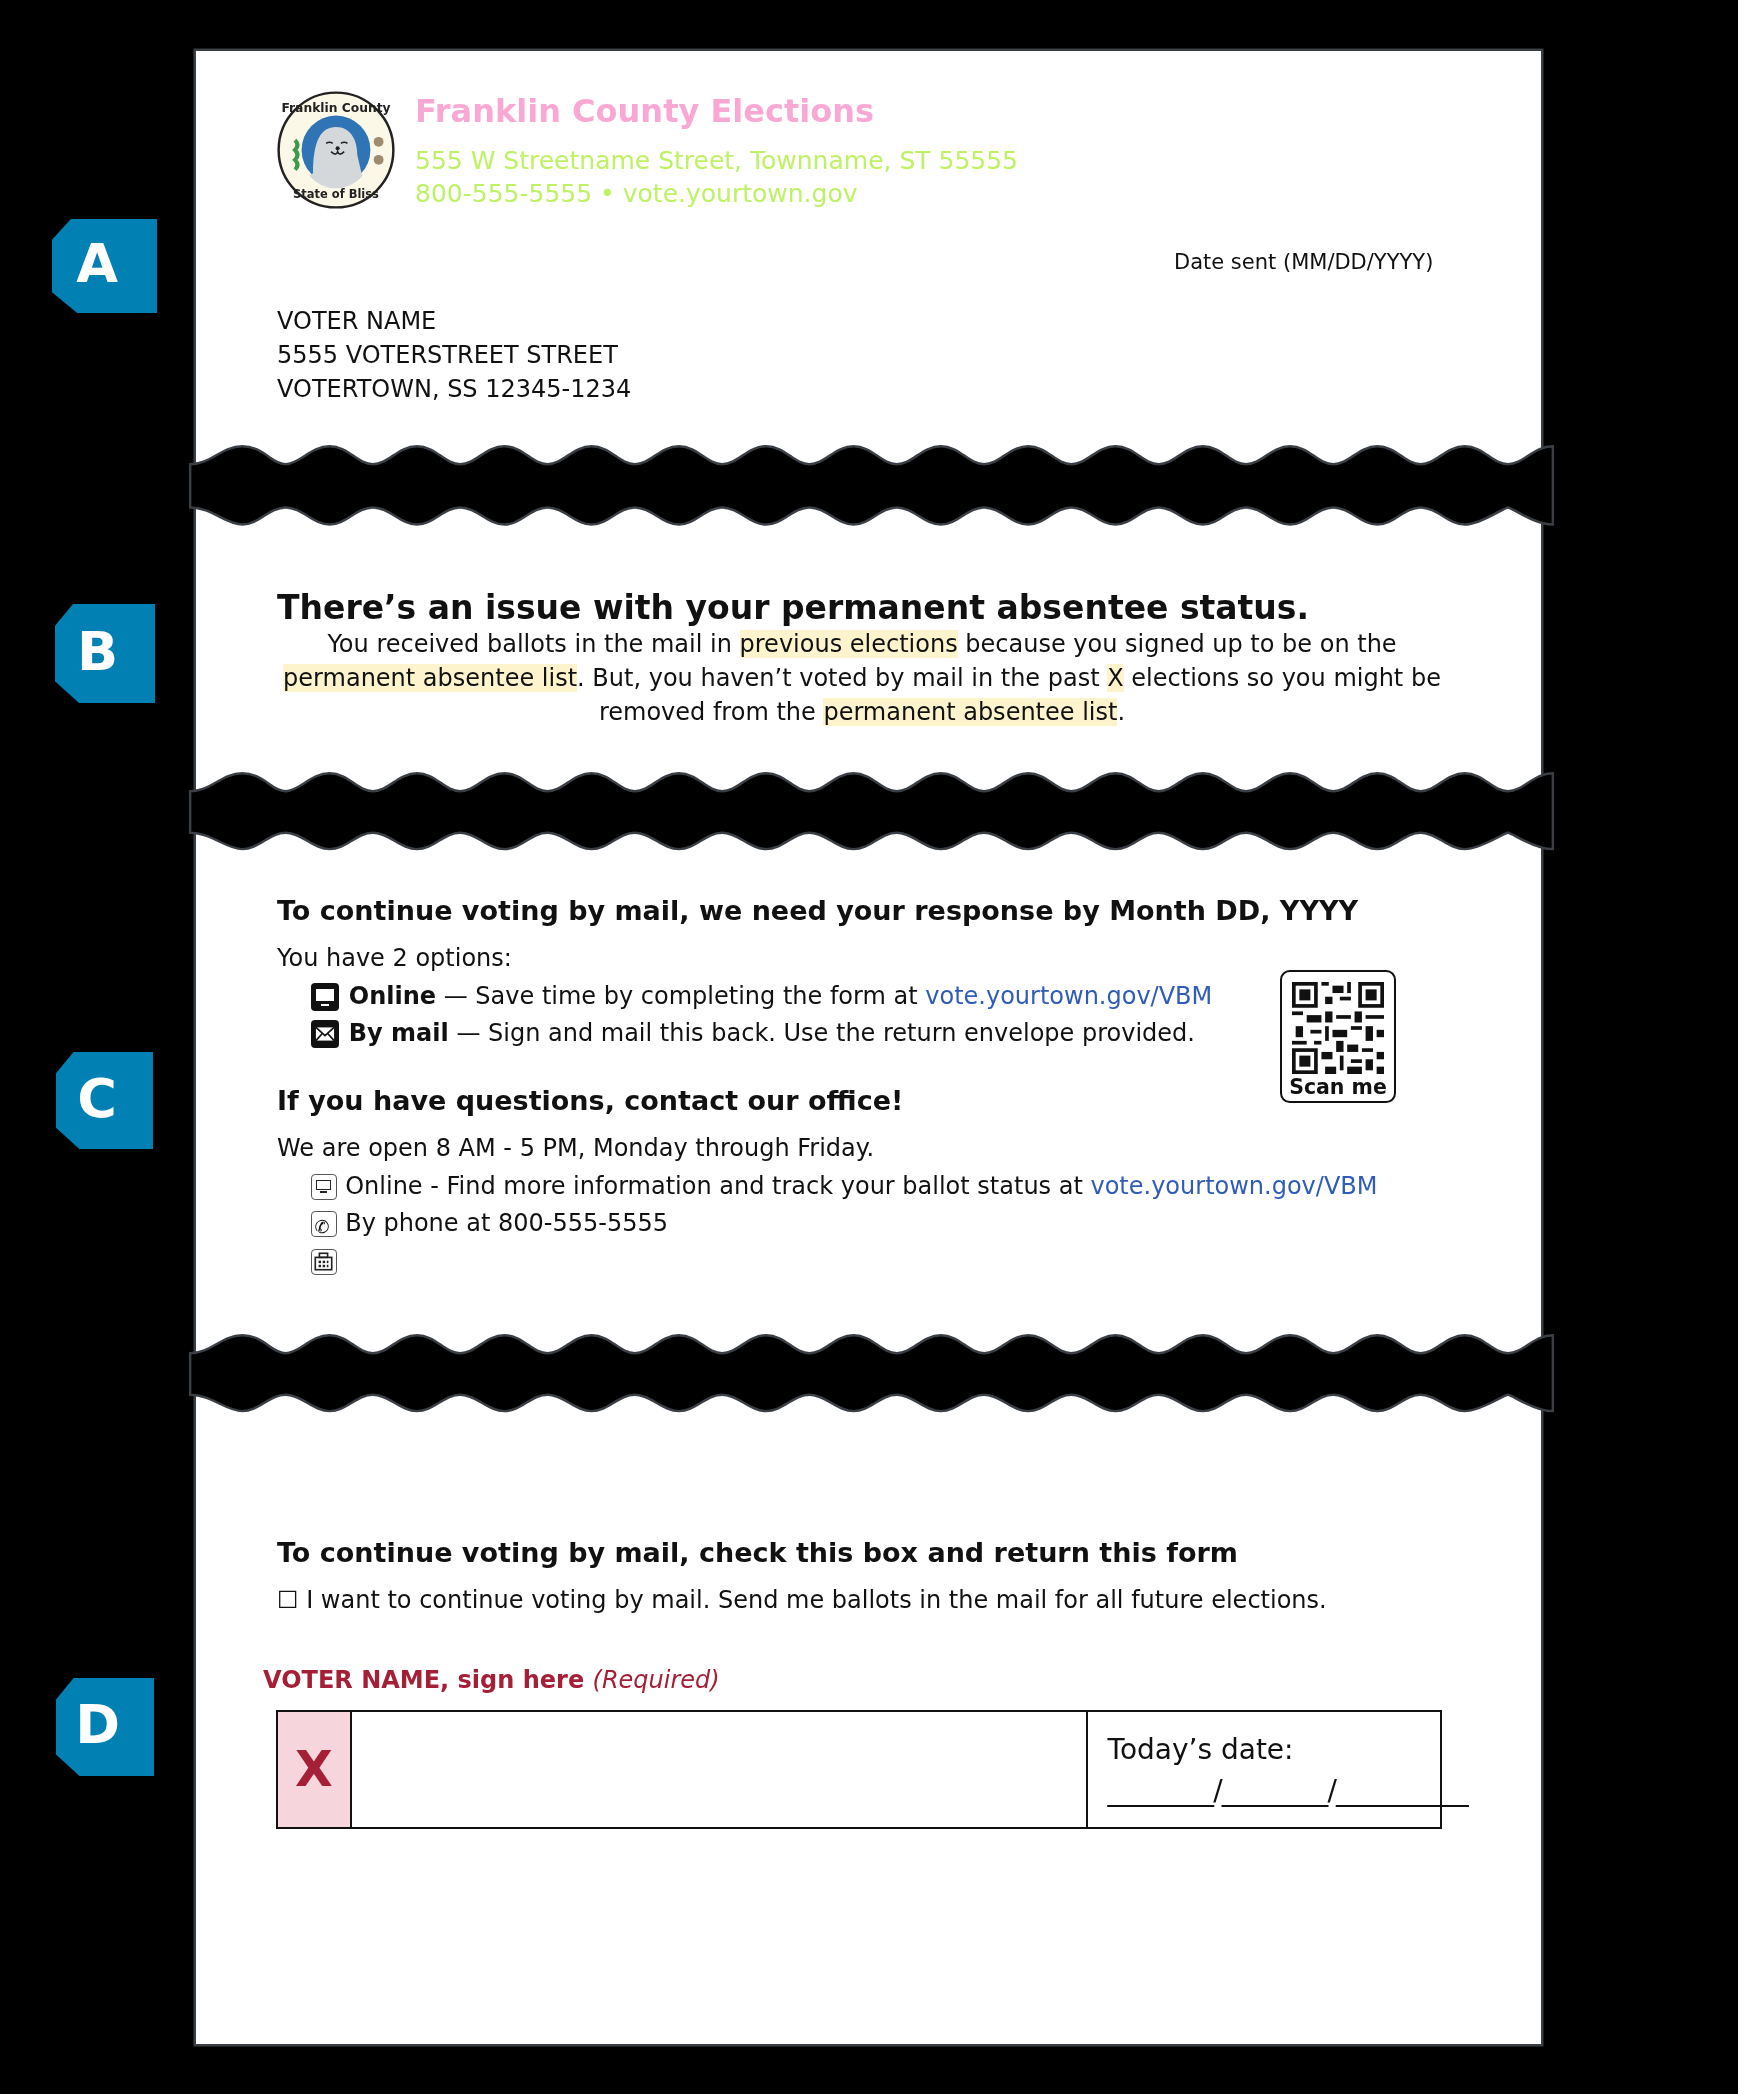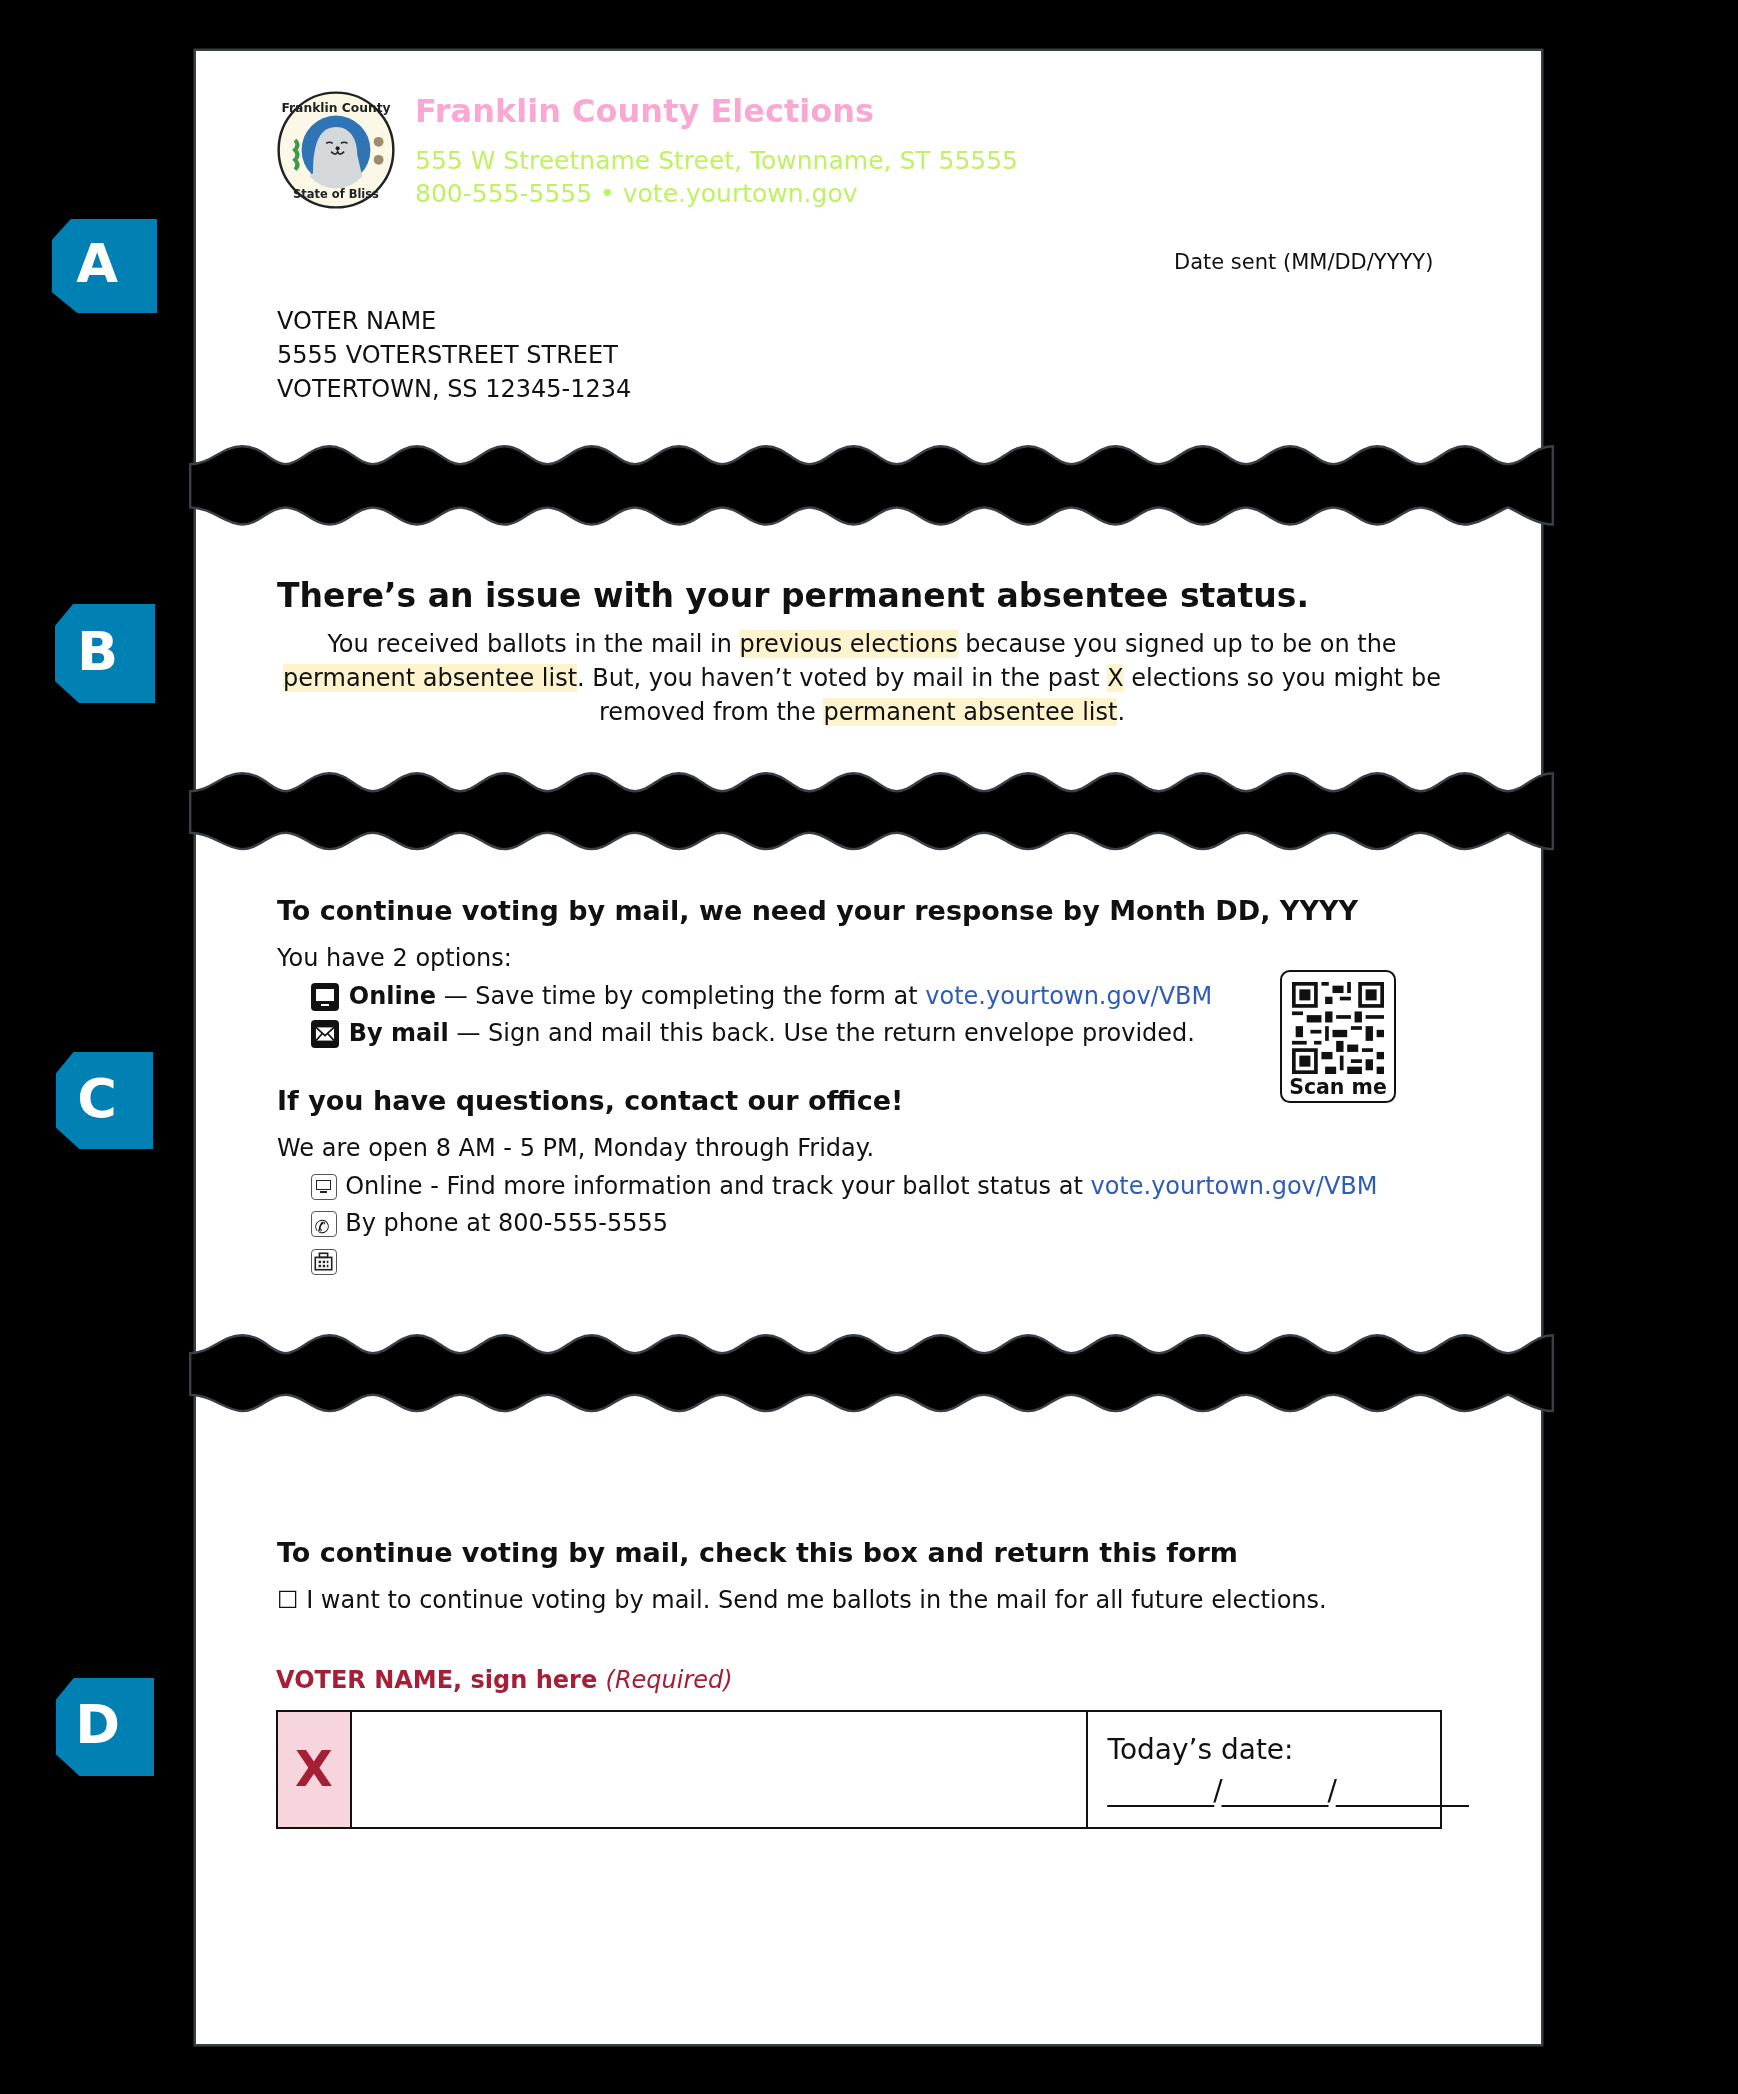--- a/index.html
+++ b/index.html
@@ -84,21 +84,21 @@
 <div class="abs org-line" style="left:415px;top:128px;">555 W Streetname Street, Townname, ST 55555</div>
 <div class="abs org-line" style="left:415px;top:161px;">800-555-5555 • vote.yourtown.gov</div>
 <div class="abs" style="left:1174px;top:250px;font-size:21px;">Date sent (MM/DD/YYYY)</div>
 
 <div class="abs t29" style="left:277px;top:304px;">
   <div>VOTER NAME</div>
   <div>5555 VOTERSTREET STREET</div>
   <div>VOTERTOWN, SS 12345-1234</div>
 </div>
 
-<div class="abs h2" style="left:277px;top:576px;">There’s an issue with your permanent absentee status.</div>
+<div class="abs h2" style="left:277px;top:588px;">There’s an issue with your permanent absentee status.</div>
 <div class="abs t29" style="left:277px;top:627px;width:1170px;text-align:center;">
   <span>You received ballots in the mail in </span><span class="hl">previous elections</span><span> because you signed up to be on the </span><span class="hl">permanent absentee list</span><span>. But, you haven’t voted by mail in the past </span><span class="hl">X</span><span> elections so you might be removed from the </span><span class="hl">permanent absentee list</span><span>.</span>
 </div>
 
 <div class="abs h3" style="left:277px;top:895px;">To continue voting by mail, we need your response by Month DD, YYYY</div>
 <div class="abs t29" style="left:277px;top:941px;">You have 2 options:</div>
 <div class="row t29" style="top:979px;">
   <span class="icon-solid"><span style="position:absolute;left:4.9px;top:5.7px;width:18px;height:12.3px;background:#fff;"></span><span style="position:absolute;left:9.8px;top:20.5px;width:8.2px;height:2.5px;background:#fff;"></span></span><b>Online</b><span> — Save time by completing the form at </span><span class="link">vote.yourtown.gov/VBM</span>
 </div>
 <div class="row t29" style="top:1016px;">
@@ -176,21 +176,21 @@
         <rect x="13" y="18" width="3" height="3" fill="#222"></rect>
         <rect x="18" y="18" width="2" height="3" fill="#222"></rect>
       </svg></span>
 </div>
 
 <div class="abs h3" style="left:277px;top:1537px;">To continue voting by mail, check this box and return this form</div>
 <div class="abs t29" style="left:277px;top:1583px;">
   <span>☐</span>
   <span>I want to continue voting by mail. Send me ballots in the mail for all future elections.</span>
 </div>
-<div class="abs sign-label" style="left:276px;top:1666px;">
+<div class="abs sign-label" style="left:263px;top:1666px;">
   <span>VOTER NAME, sign here</span> <i>(Required)</i>
 </div>
 <div class="sign-box">
   <div class="x-cell">X</div>
   <div class="abs" style="left:74px;top:0;width:733px;height:100%;"></div>
   <div class="date-cell">
     <div>Today’s date:</div>
     <div style="margin-top:8.2px;letter-spacing:-0.8px;">________/________/__________</div>
   </div>
 </div>

